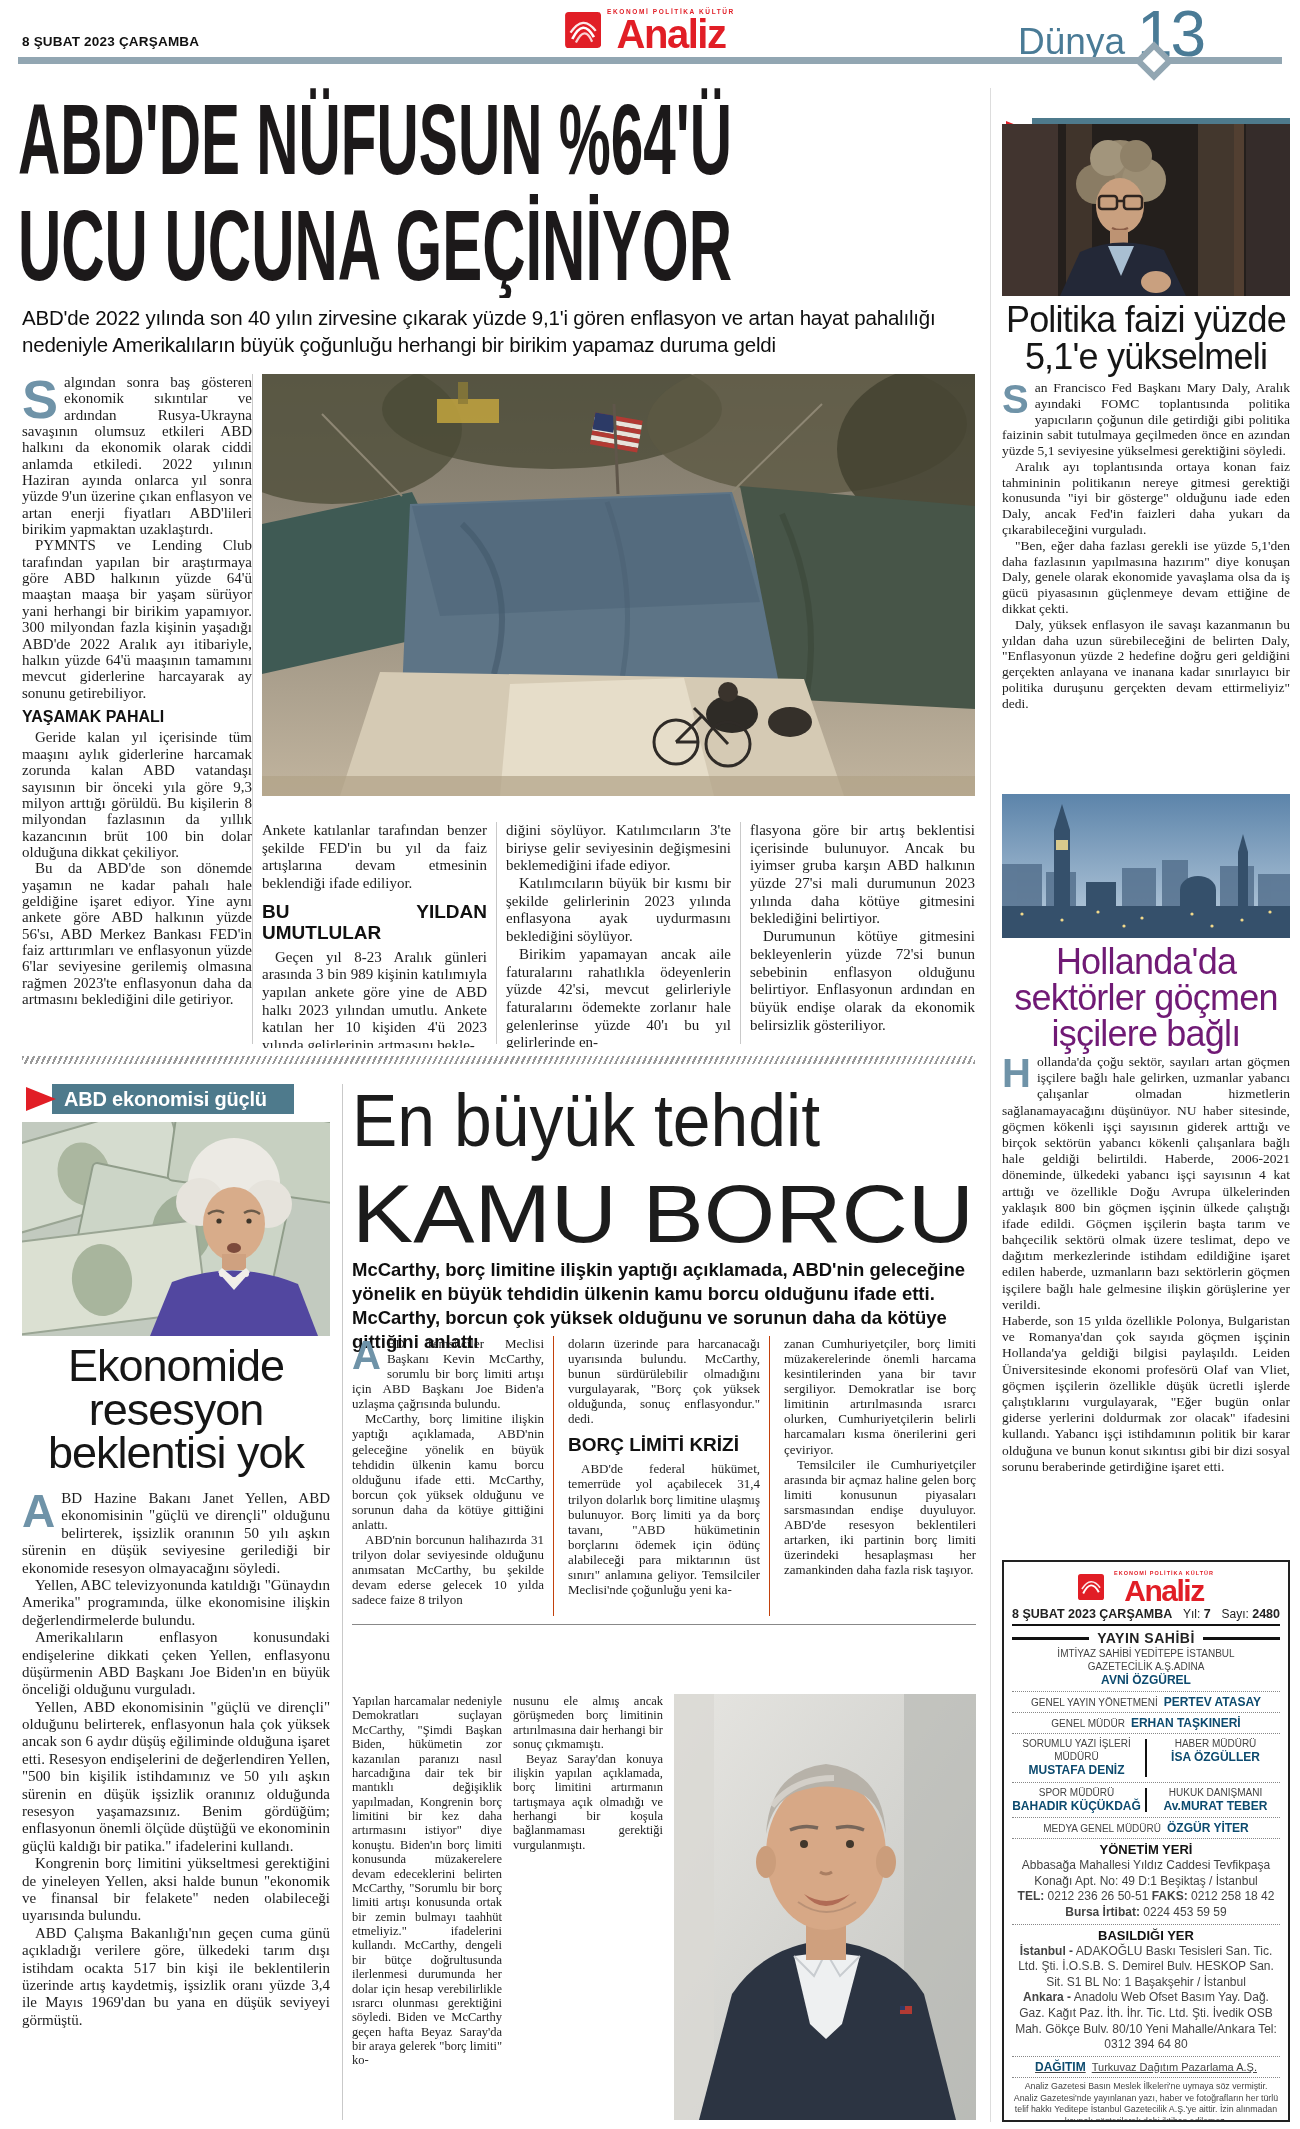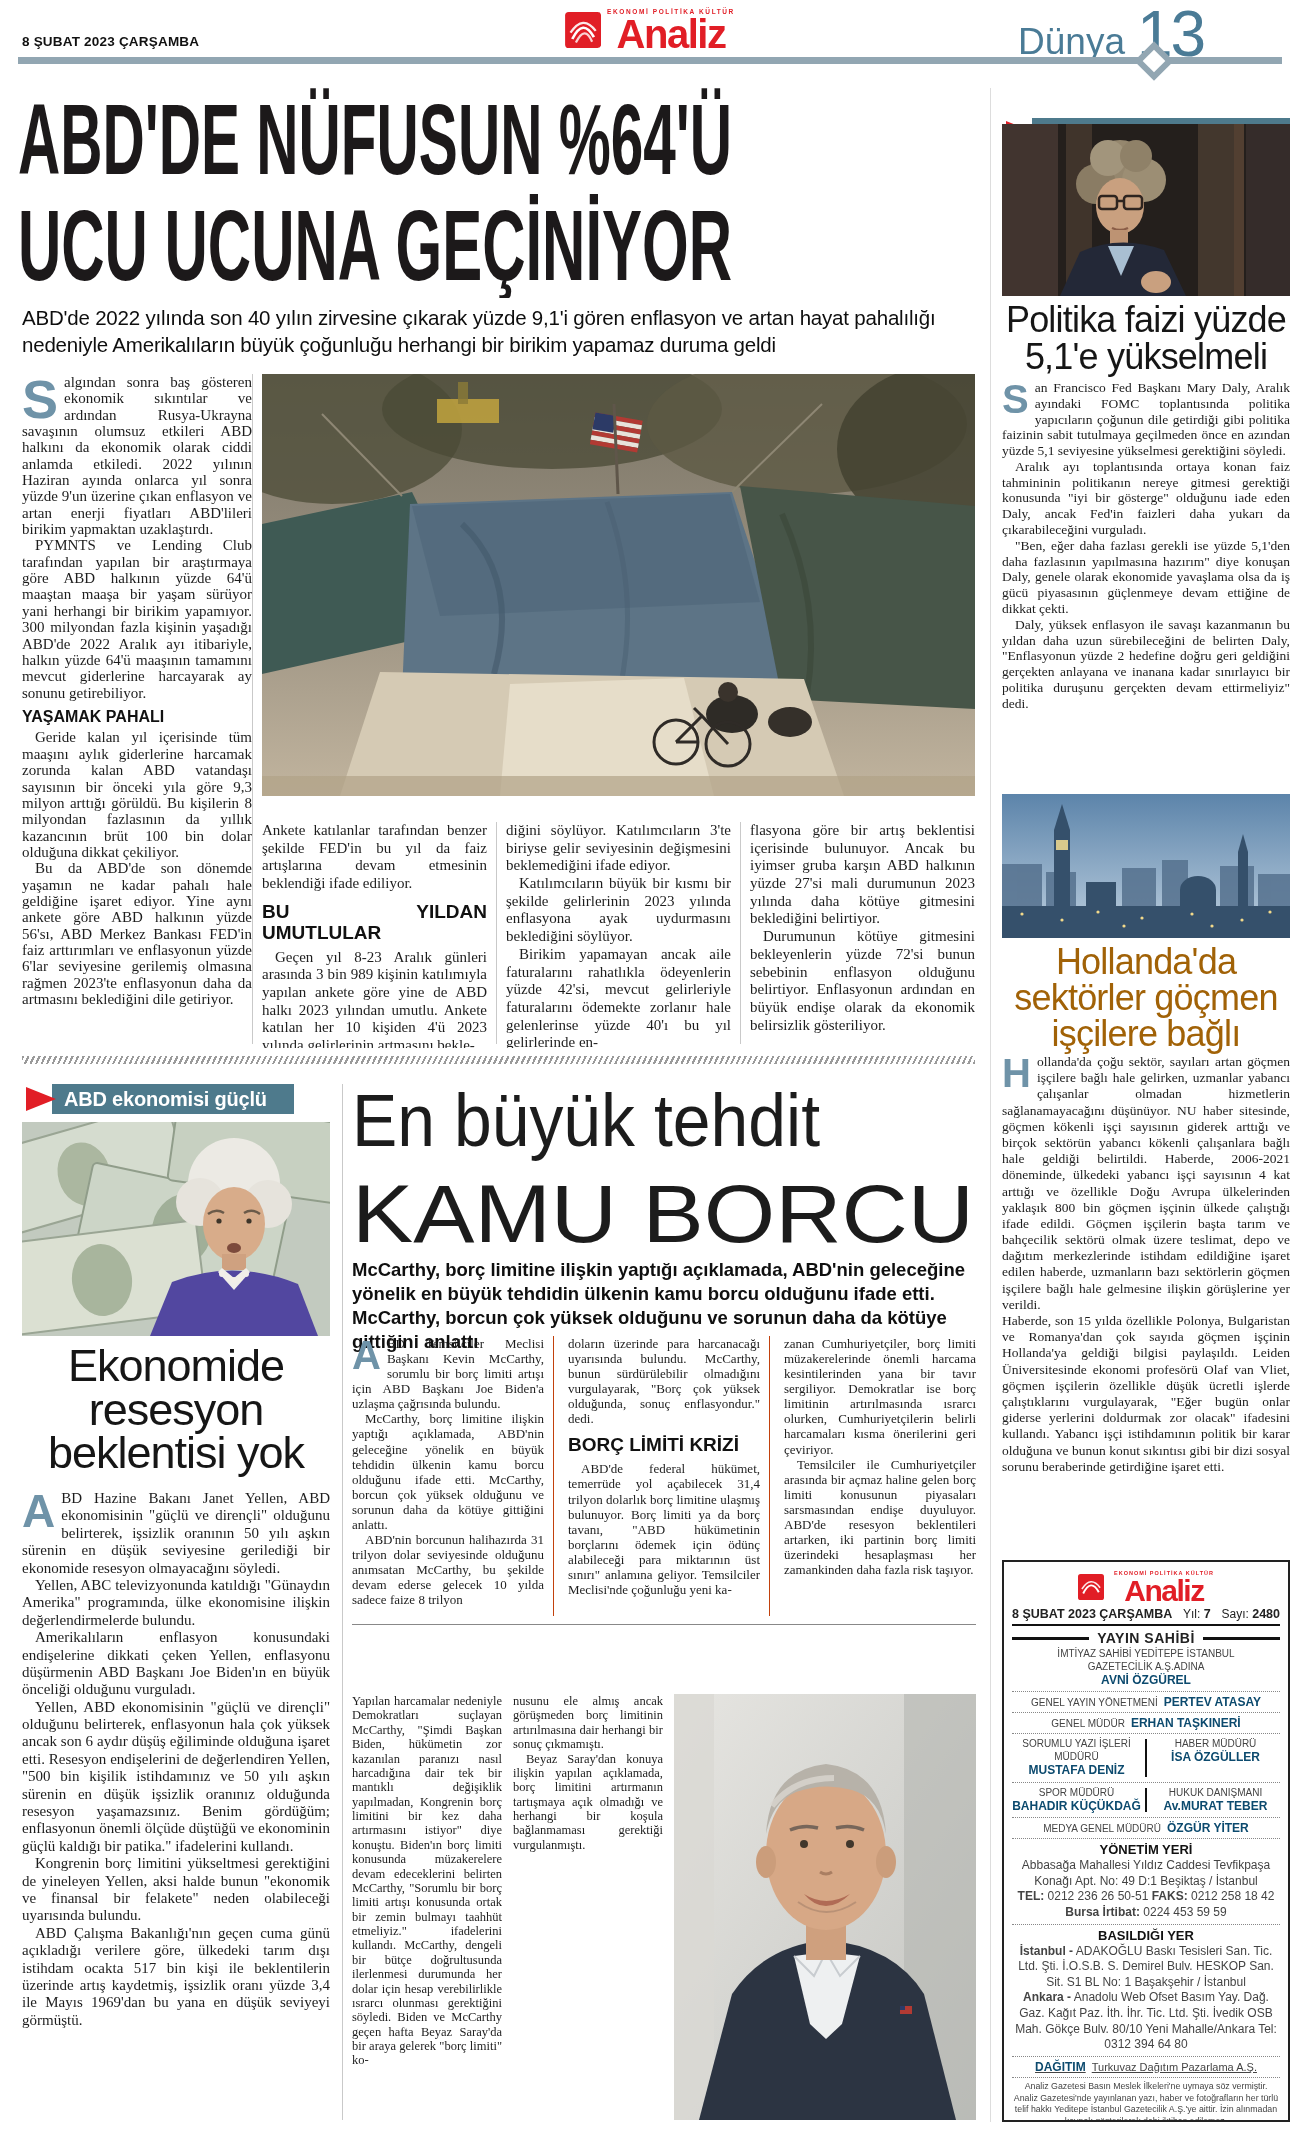--- a/index.html
+++ b/index.html
@@ -57,21 +57,21 @@
   .dcol+.dcol{border-left:1px solid #c2410c;margin-left:9px;padding-left:14px;}
   .drule{left:352px;top:1624px;width:624px;height:1px;background:#888;}
   .demhl{left:352px;top:1634px;width:624px;font:400 42px/1 "Liberation Sans",sans-serif;color:#1a1a1a;letter-spacing:-.5px;}
   .demrow{left:352px;top:1694px;width:624px;height:426px;display:flex;gap:11px;}
   .demcol{width:150px;font-size:12.5px;line-height:1.15;overflow:hidden;}
 
   .fhl{left:1002px;top:302px;width:288px;text-align:center;
        font:400 36px/1.02 "Liberation Sans",sans-serif;color:#161616;letter-spacing:-.8px;}
   .ftext{left:1002px;top:380px;width:288px;height:374px;font-size:13.5px;line-height:1.17;}
   .nhl{left:1002px;top:944px;width:288px;text-align:center;
-       font:400 36px/1.0 "Liberation Sans",sans-serif;color:#a16207;letter-spacing:-.8px;}
+       font:400 36px/1.0 "Liberation Sans",sans-serif;color:#701a75;letter-spacing:-.8px;}
   .ntext{left:1002px;top:1054px;width:288px;height:498px;font-size:13.5px;line-height:1.2;}
 
   
   .imprint{left:1002px;top:1560px;width:288px;height:562px;border:2px solid #222;box-sizing:border-box;
            padding:6px 8px;font-family:"Liberation Sans",sans-serif;color:#222;overflow:hidden;}
   .imp-logo{display:flex;justify-content:center;margin:2px 0 3px;}
   .imp-date{display:flex;justify-content:space-between;align-items:baseline;font-size:12px;border-bottom:2px solid #111;padding-bottom:3px;}
   .imp-date b{font-size:12.5px;}
   .imp-sec{display:flex;align-items:center;gap:8px;margin:4px 0 2px;}
   .imp-sec .ln{flex:1;height:3px;background:#111;}

